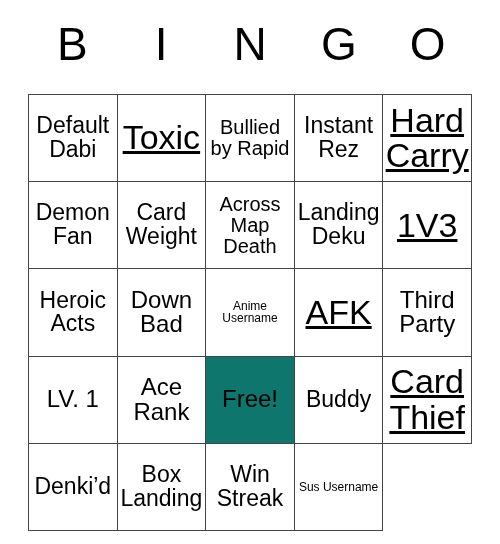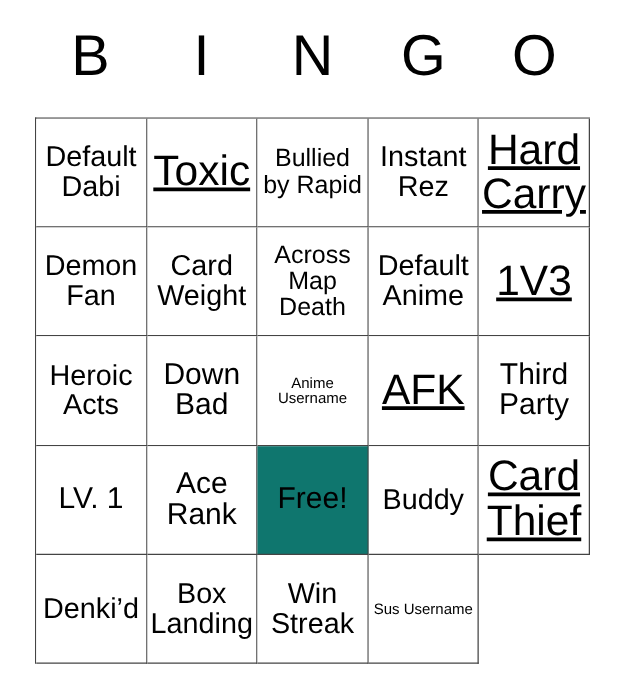--- a/index.html
+++ b/index.html
@@ -114,21 +114,21 @@
       <div class="cell sz-md">
         <span class="cell-text">Demon Fan</span>
       </div>
       <div class="cell sz-md">
         <span class="cell-text">Card Weight</span>
       </div>
       <div class="cell sz-sm">
         <span class="cell-text">Across Map Death</span>
       </div>
       <div class="cell sz-md">
-        <span class="cell-text">Default Anime</span>
+        <span class="cell-text">Landing Deku</span>
       </div>
       <div class="cell sz-xl">
         <span class="cell-text">1V3</span>
       </div>
       <div class="cell sz-md">
         <span class="cell-text">Heroic Acts</span>
       </div>
       <div class="cell sz-lg">
         <span class="cell-text">Down Bad</span>
       </div>

